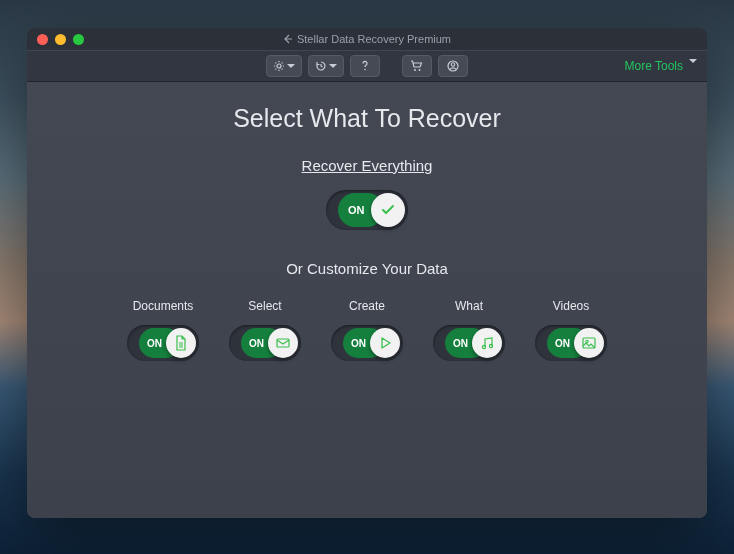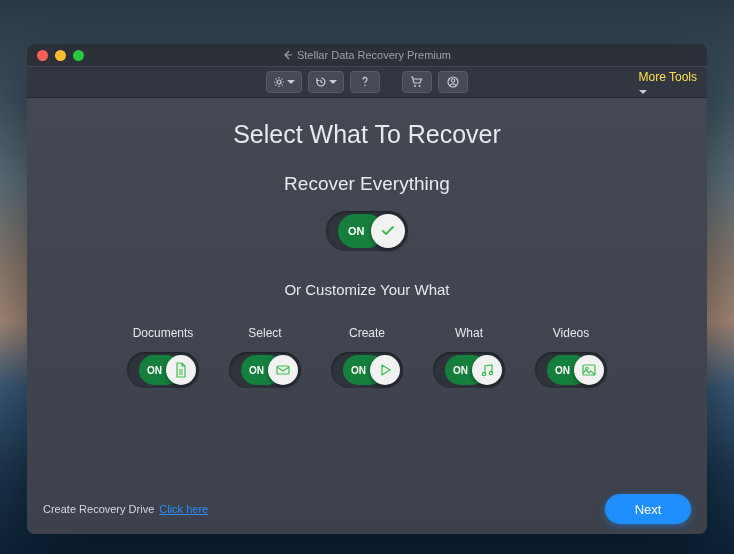--- a/index.html
+++ b/index.html
@@ -2,21 +2,21 @@
 <html><head>
 <meta charset="utf-8">
 <style>
   * { box-sizing: border-box; margin: 0; padding: 0; }
   html, body { width: 734px; height: 554px; overflow: hidden; font-family: -apple-system, Helvetica, Arial, sans-serif; }
   .desktop {
     width: 734px; height: 554px;
     background: linear-gradient(180deg, #2a3845 0%, #3e5260 18%, #5a6f7b 32%, #8b7b6e 48%, #a68a78 58%, #3a5a78 70%, #1a3650 85%, #0d2238 100%);
     position: relative;
     display: flex; align-items: flex-start; justify-content: center;
-    padding-top: 44px;
+    padding-top: 28px;
   }
   .window {
     width: 680px; height: 490px;
     background: #3a3f4a;
     border-radius: 8px;
     box-shadow: 0 20px 60px rgba(0,0,0,.45);
     display: flex; flex-direction: column;
     overflow: hidden;
   }
   .titlebar {
@@ -33,37 +33,37 @@
   .title svg { vertical-align: -1px; margin-right:4px; }
   .toolbar {
     height: 32px;
     background: #323640;
     border-top: 1px solid #42464f;
     border-bottom: 1px solid #22252b;
     display: flex; align-items: center; padding: 0 10px;
     position: relative;
   }
   .tool-center { position:absolute; left:50%; transform:translateX(-50%); display:flex; gap:6px; }
-  .tool-right { margin-left:auto; display:flex; align-items:flex-start; gap:6px; color:#fde047; font-size:12px;flex-direction:column; }
+  .tool-right { margin-left:auto; display:flex; align-items:flex-start; gap:6px; color:#22c55e; font-size:12px; }
   .btn {
     height: 22px; min-width: 30px;
     background: #454a55; border:1px solid #555a66;
     border-radius: 4px; display:flex; align-items:center; justify-content:center;
     padding: 0 6px; color:#c7ccd4; gap:2px;
   }
   .btn svg { display:block; }
   .content {
     flex: 1; display:flex; flex-direction:column; align-items:center;
     padding: 18px 20px 0;
     background: linear-gradient(180deg, #434853 0%, #3c414b 100%);
     color: #e6e8ec;
     position: relative;
   }
   h1 { font-size: 25px; font-weight: 500; margin-top: 4px; }
-  h2 { font-size: 19px; font-weight: 400; margin-top: 24px; }
+  h2 { font-size: 15px; font-weight: 400; margin-top: 24px; text-decoration: underline; }
   .toggle {
     width: 82px; height: 40px; border-radius: 20px;
     background: #2f333c; display:flex; align-items:center;
     position: relative; margin-top: 16px;
     box-shadow: inset 0 1px 3px rgba(0,0,0,.5);
   }
   .toggle .track {
     position:absolute; left:12px; top:3px; bottom:3px; width:46px;
     background:#15803d; border-radius: 20px;
     display:flex; align-items:center; padding-left:10px;
@@ -72,21 +72,21 @@
   .toggle .knob {
     position:absolute; right:3px; top:3px; width:34px; height:34px;
     border-radius:50%; background:#f2f2f2;
     box-shadow: 0 2px 4px rgba(0,0,0,.4);
     display:flex; align-items:center; justify-content:center;
   }
   .toggle.small { width:72px; height:36px; margin-top:12px; }
   .toggle.small .track { width:42px; padding-left:8px; font-size:10px; }
   .toggle.small .knob { width:30px; height:30px; }
   .row {
-    margin-top: 28px; display:flex; gap:30px; width:100%; justify-content:center;
+    margin-top: 22px; display:flex; gap:30px; width:100%; justify-content:center;
   }
   .cat { display:flex; flex-direction:column; align-items:center; font-size:12px; color:#e6e8ec; }
   .footer {
     position:absolute; left:0; right:0; bottom:0; height:50px;
     display:flex; align-items:center; padding: 0 16px;
   }
   .footer .left { font-size:11px; color:#d6d9df; display:flex; gap:5px; }
   .footer .left a { color:#2d8cff; text-decoration: underline; cursor:pointer; }
   .next {
     margin-left:auto; width:86px; height:30px; border-radius:15px;
@@ -168,21 +168,21 @@
         <div class="track">
             <span>ON</span>
           </div>
         <div class="knob">
           <svg width="16" height="16" viewBox="0 0 16 16">
               <path d="M3 8l3 3 7-7" fill="none" stroke="#3bbf4e" stroke-width="2" stroke-linecap="round" stroke-linejoin="round"></path>
             </svg>
         </div>
       </div>
 
-      <h3 class="sub">Or Customize Your What</h3>
+      <h3 class="sub">Or Customize Your Data</h3>
 
       <div class="row">
 
         <div class="cat">
           <span>Documents</span>
           <div class="toggle small">
             <div class="track">
                 <span>ON</span>
               </div>
             <div class="knob">
@@ -249,25 +249,16 @@
                   <rect x="2" y="3" width="12" height="10" rx="1" fill="none" stroke="#3bbf4e" stroke-width="1.2"></rect>
                   <circle cx="6" cy="6.5" r="1.2" fill="none" stroke="#3bbf4e" stroke-width="1.1"></circle>
                   <path d="M2 11l3-3 3 3 2-2 4 4" fill="none" stroke="#3bbf4e" stroke-width="1.2"></path>
                 </svg>
             </div>
           </div>
         </div>
 
       </div>
 
-      <div class="footer">
-        <div class="left">
-          <span>Create Recovery Drive</span>
-          <a>Click here</a>
-        </div>
-        <div class="next">
-          <span>Next</span>
-        </div>
-      </div>
 
     </div>
   </div>
 </div>
 
 </body></html>

